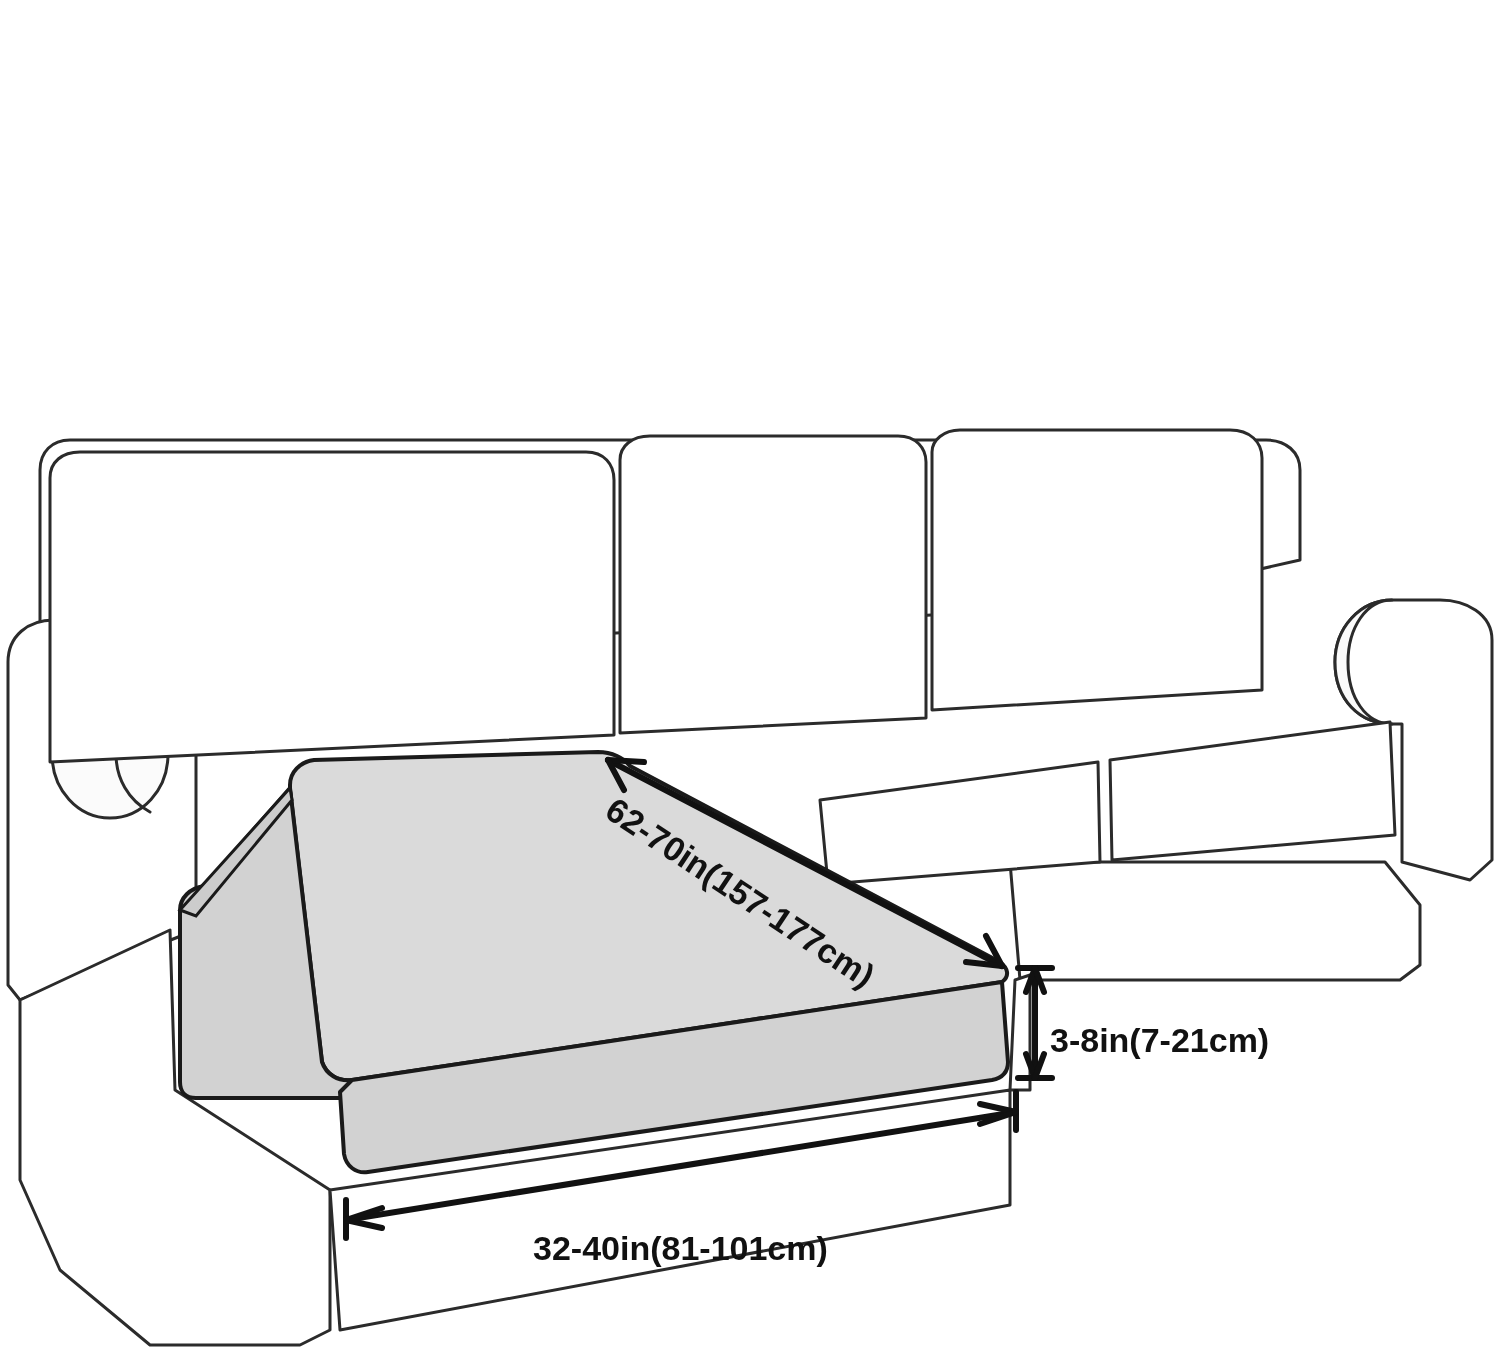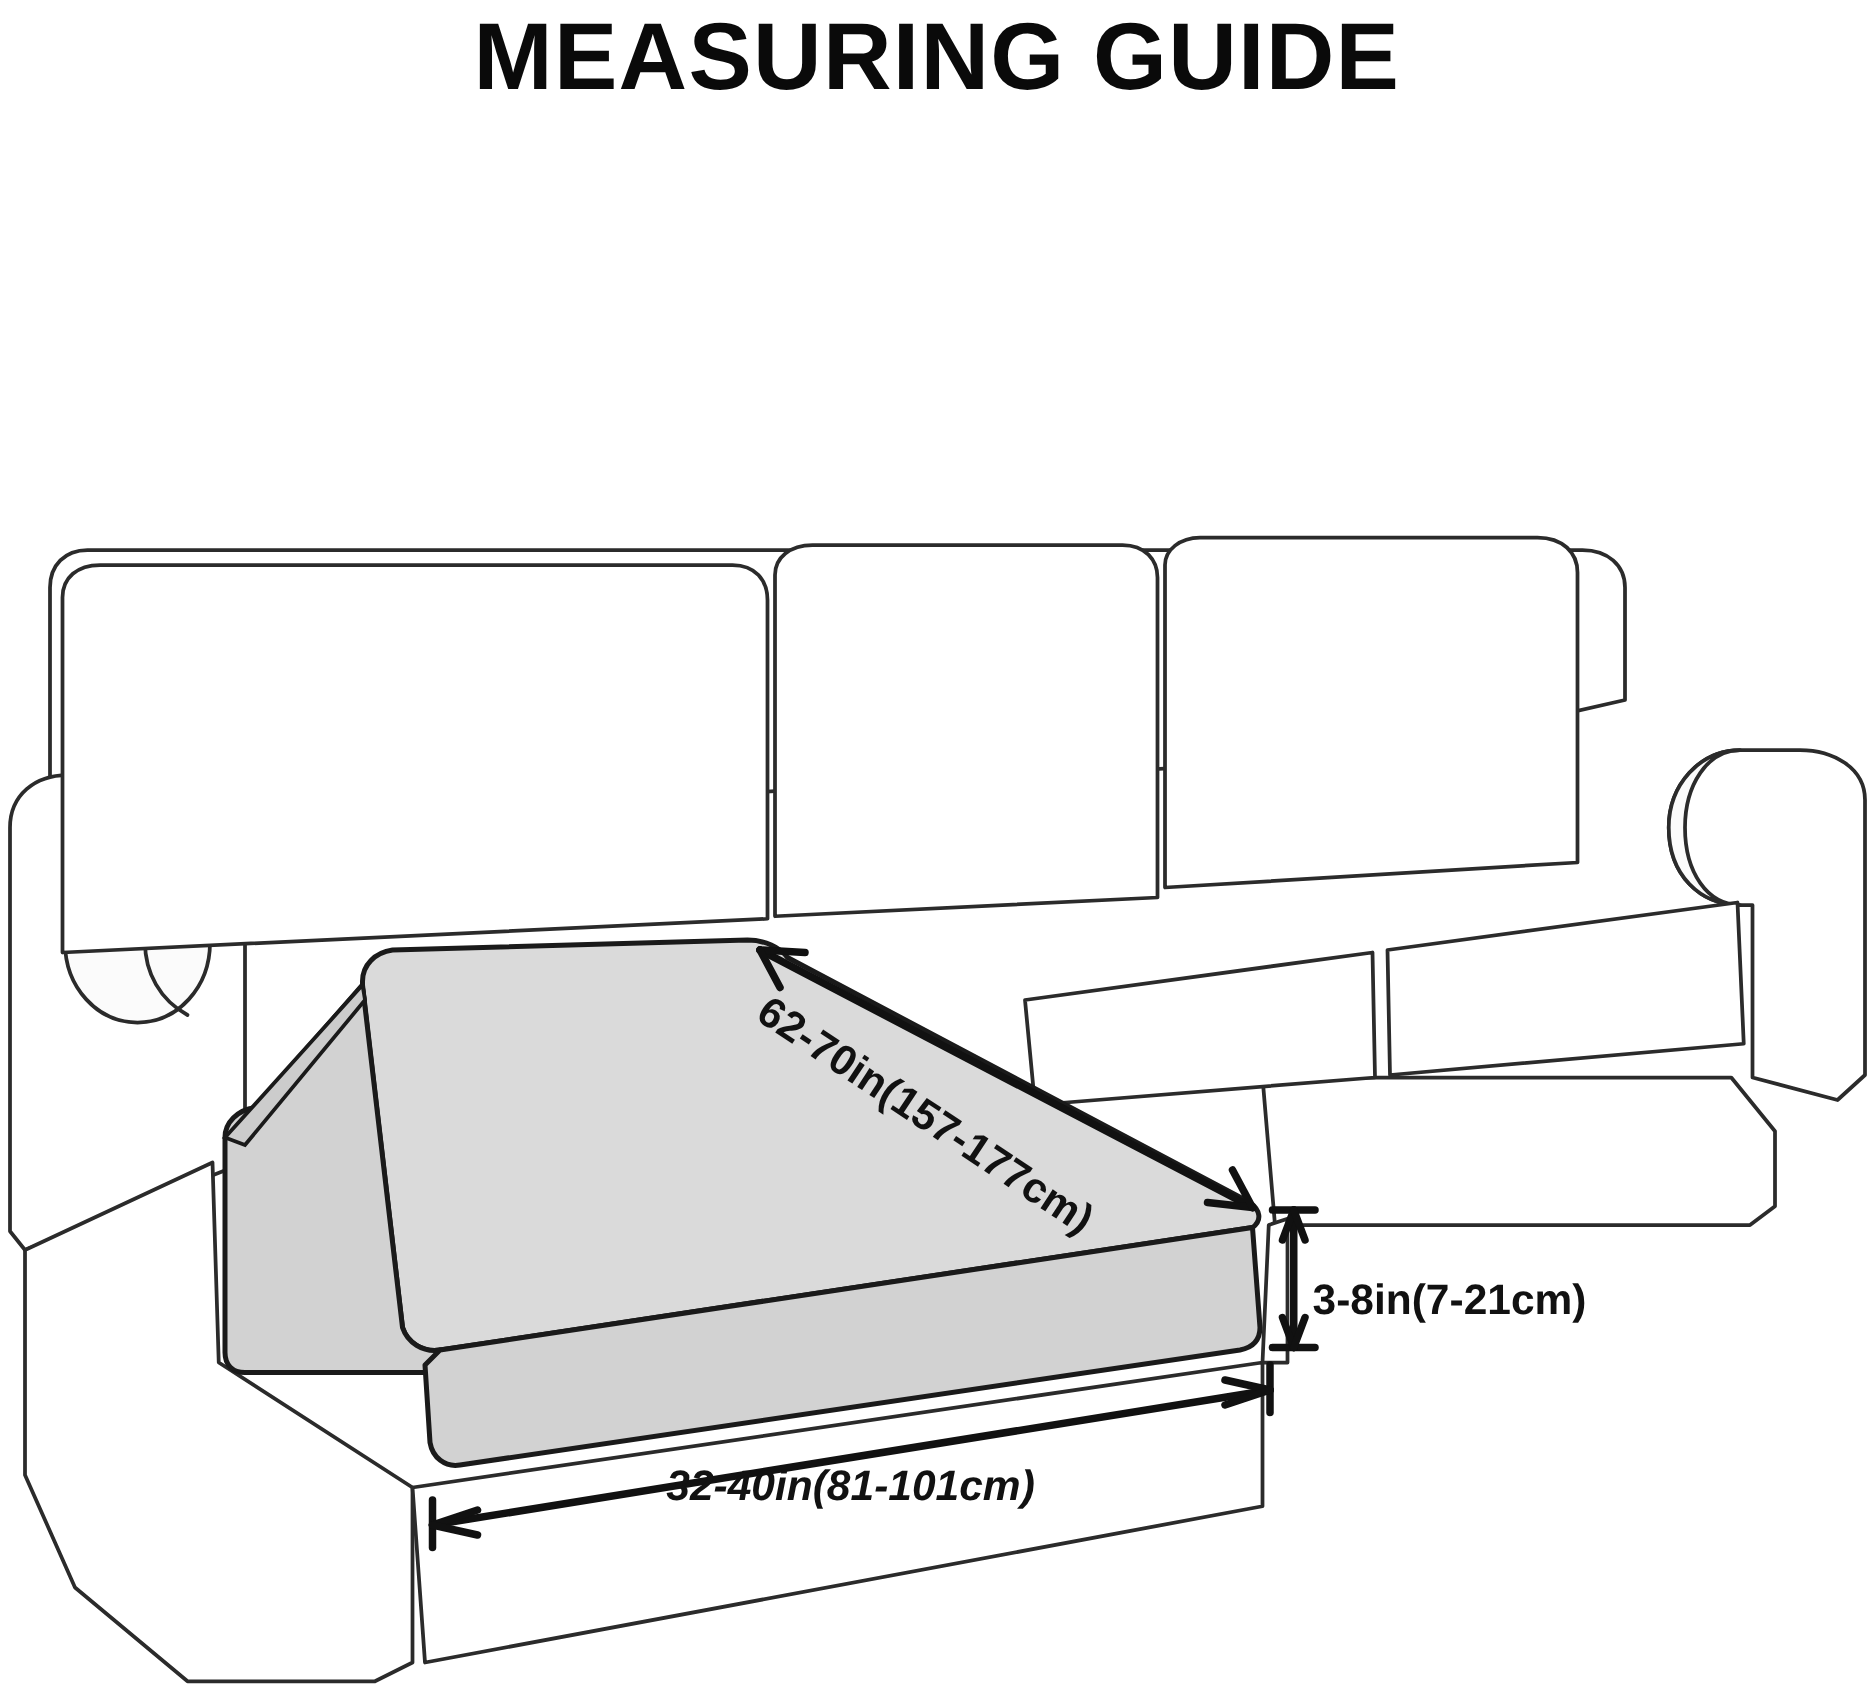--- a/index.html
+++ b/index.html
@@ -51,31 +51,29 @@
     transform-origin: left top;
   }
   #label-height {
     left: 1050px;
     top: 1005px;
     font-size: 34px;
     margin-top: 16px;
   }
   #label-depth {
     left: 533px;
-    top: 1170px;
+    top: 1229px;
     font-size: 34px;
-    font-style: italic;
   }
 </style>
 </head>
 <body>
 
 <div id="page">
 
-  <div id="title">MEASURING GUIDE</div>
 
   <svg id="diagram" viewBox="0 0 1499 1349" xmlns="http://www.w3.org/2000/svg">
 
     <g fill="#ffffff" stroke="#2b2b2b" stroke-width="3" stroke-linejoin="round" stroke-linecap="round">
 
       <path d="M1010 862 L1385 862 L1420 905 L1420 965 L1400 980 L1020 980 Z"></path>
 
       <path d="M1392 600 C1360 600 1335 628 1335 662 C1335 700 1360 724 1392 724
                L1402 724 L1402 862 L1470 880 L1492 860 L1492 640
                C1492 614 1466 600 1440 600 Z"></path>

